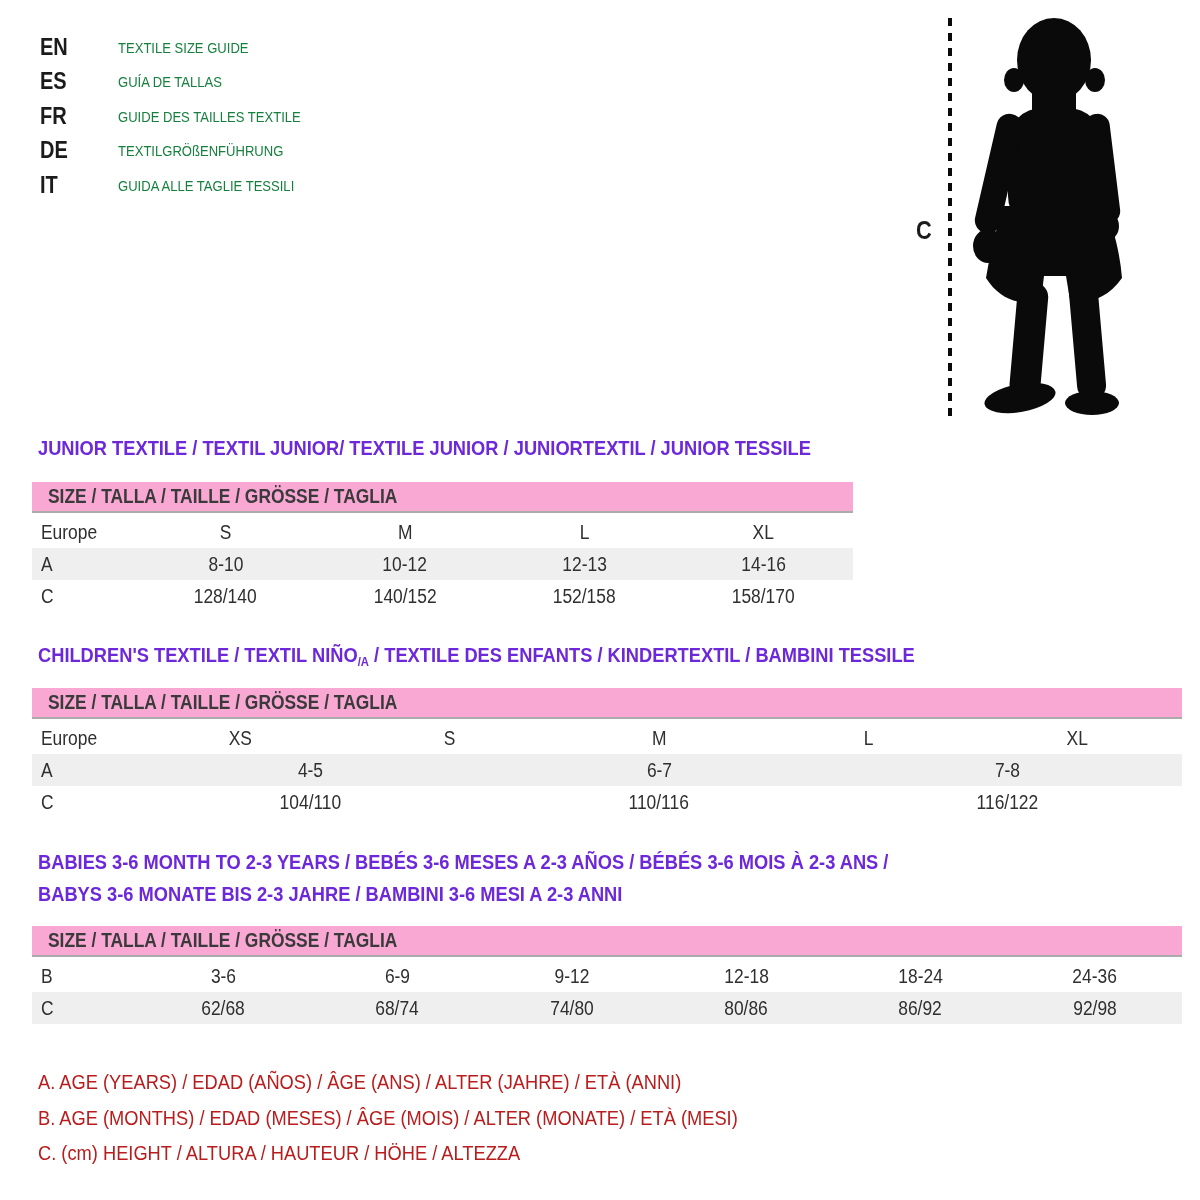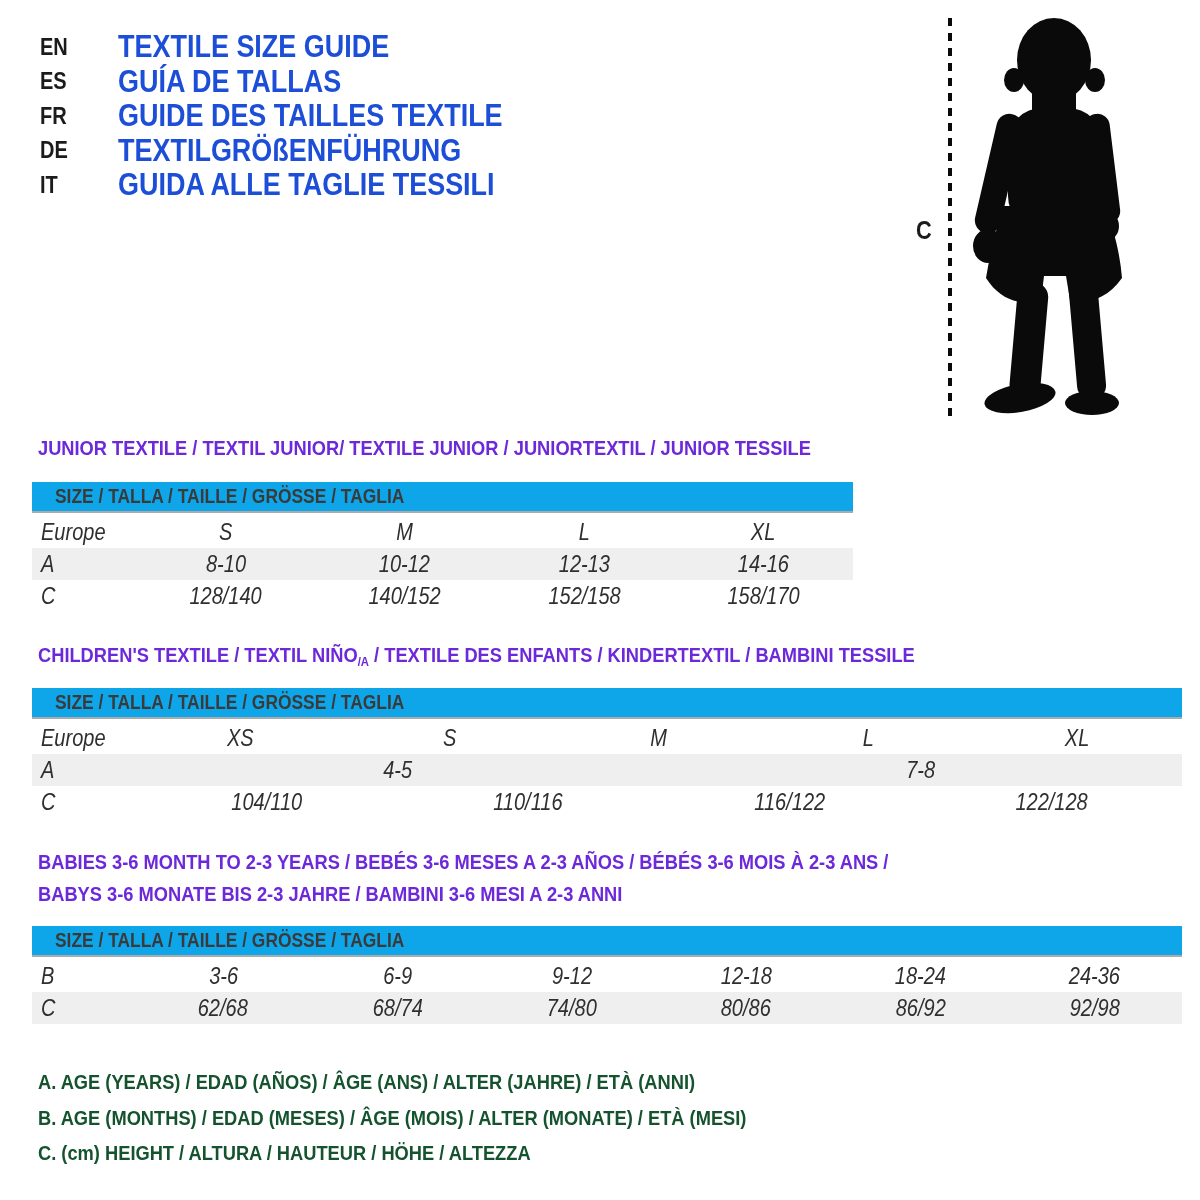--- a/index.html
+++ b/index.html
@@ -7,44 +7,44 @@
     position:relative;width:1200px;height:1200px;background:#ffffff;overflow:hidden;
     font-family:"Liberation Sans",sans-serif;color:#2f2f2f;
   }
   .cond{display:inline-block;transform:scaleX(0.87);transform-origin:0 50%;white-space:nowrap;}
   .cond.ctr{transform-origin:50% 50%;}
 
   
   .lang-block{position:absolute;left:40px;top:30px;}
   .lang-row{display:flex;height:34.5px;align-items:center;}
   .lang-code{width:78px;font-size:23px;font-weight:bold;color:#1b1b1b;}
-  .lang-title{font-size:31px;font-weight:bold;color:#1d4ed8;}
+  .lang-title{font-size:15px;font-weight:normal;color:#15803d;}
 
   
   .dash-line{position:absolute;left:948px;top:18px;width:4px;height:398px;
     background:repeating-linear-gradient(to bottom,#0a0a0a 0 8px,transparent 8px 15px);}
   .c-label{position:absolute;left:916px;top:216px;font-size:25px;font-weight:bold;color:#1b1b1b;}
   .figure-svg{position:absolute;left:968px;top:16px;}
 
   
   .sec-title{position:absolute;left:38px;font-size:21px;font-weight:bold;color:#6d28d9;}
   .sec-title .sub{font-size:13px;vertical-align:-4px;}
 
   
   .size-table{position:absolute;left:32px;}
-  .t-header{background:#0ea5e9;border-bottom:2px solid #ababab;height:29px;line-height:29px;
-    padding-left:23px;font-size:20px;font-weight:bold;color:#3a3a3a;}
-  .t-row{display:flex;height:32px;line-height:32px;font-size:23px;font-style:italic;}
+  .t-header{background:#f9a8d4;border-bottom:2px solid #ababab;height:29px;line-height:29px;
+    padding-left:16px;font-size:20px;font-weight:bold;color:#3a3a3a;}
+  .t-row{display:flex;height:32px;line-height:32px;font-size:20px;}
   .t-row.alt{background:#efefef;}
   .t-row.first{margin-top:3px;}
   .t-label{width:95px;padding-left:9px;flex:0 0 auto;}
   .t-cell{flex:1 1 0;text-align:center;}
 
   
-  .legend-line{position:absolute;left:38px;font-size:21px;font-weight:bold;color:#14532d;}
+  .legend-line{position:absolute;left:38px;font-size:21px;font-weight:normal;color:#b91c1c;}
 </style>
 </head>
 <body>
 
 <div id="stage">
 
   <div class="lang-block">
     <div class="lang-row">
       <span class="lang-code"><span class="cond">EN</span></span>
       <span class="lang-title"><span class="cond">TEXTILE SIZE GUIDE</span></span>
@@ -129,28 +129,28 @@
       <div class="t-label"><span class="cond">Europe</span></div>
       <div class="t-cell"><span class="cond ctr">XS</span></div>
       <div class="t-cell"><span class="cond ctr">S</span></div>
       <div class="t-cell"><span class="cond ctr">M</span></div>
       <div class="t-cell"><span class="cond ctr">L</span></div>
       <div class="t-cell"><span class="cond ctr">XL</span></div>
     </div>
     <div class="t-row alt">
       <div class="t-label"><span class="cond">A</span></div>
       <div class="t-cell"><span class="cond ctr">4-5</span></div>
+      <div class="t-cell"><span class="cond ctr">6-7</span></div>
       <div class="t-cell"><span class="cond ctr">7-8</span></div>
     </div>
     <div class="t-row">
       <div class="t-label"><span class="cond">C</span></div>
       <div class="t-cell"><span class="cond ctr">104/110</span></div>
       <div class="t-cell"><span class="cond ctr">110/116</span></div>
       <div class="t-cell"><span class="cond ctr">116/122</span></div>
-      <div class="t-cell"><span class="cond ctr">122/128</span></div>
     </div>
   </div>
 
   <div class="sec-title" style="top:850px;">
     <span class="cond">BABIES 3-6 MONTH TO 2-3 YEARS / BEBÉS 3-6 MESES A 2-3 AÑOS / BÉBÉS 3-6 MOIS À 2-3 ANS /</span>
   </div>
   <div class="sec-title" style="top:882px;">
     <span class="cond">BABYS 3-6 MONATE BIS 2-3 JAHRE / BAMBINI 3-6 MESI A 2-3 ANNI</span>
   </div>
   <div class="size-table" style="top:926px;width:1150px;">

